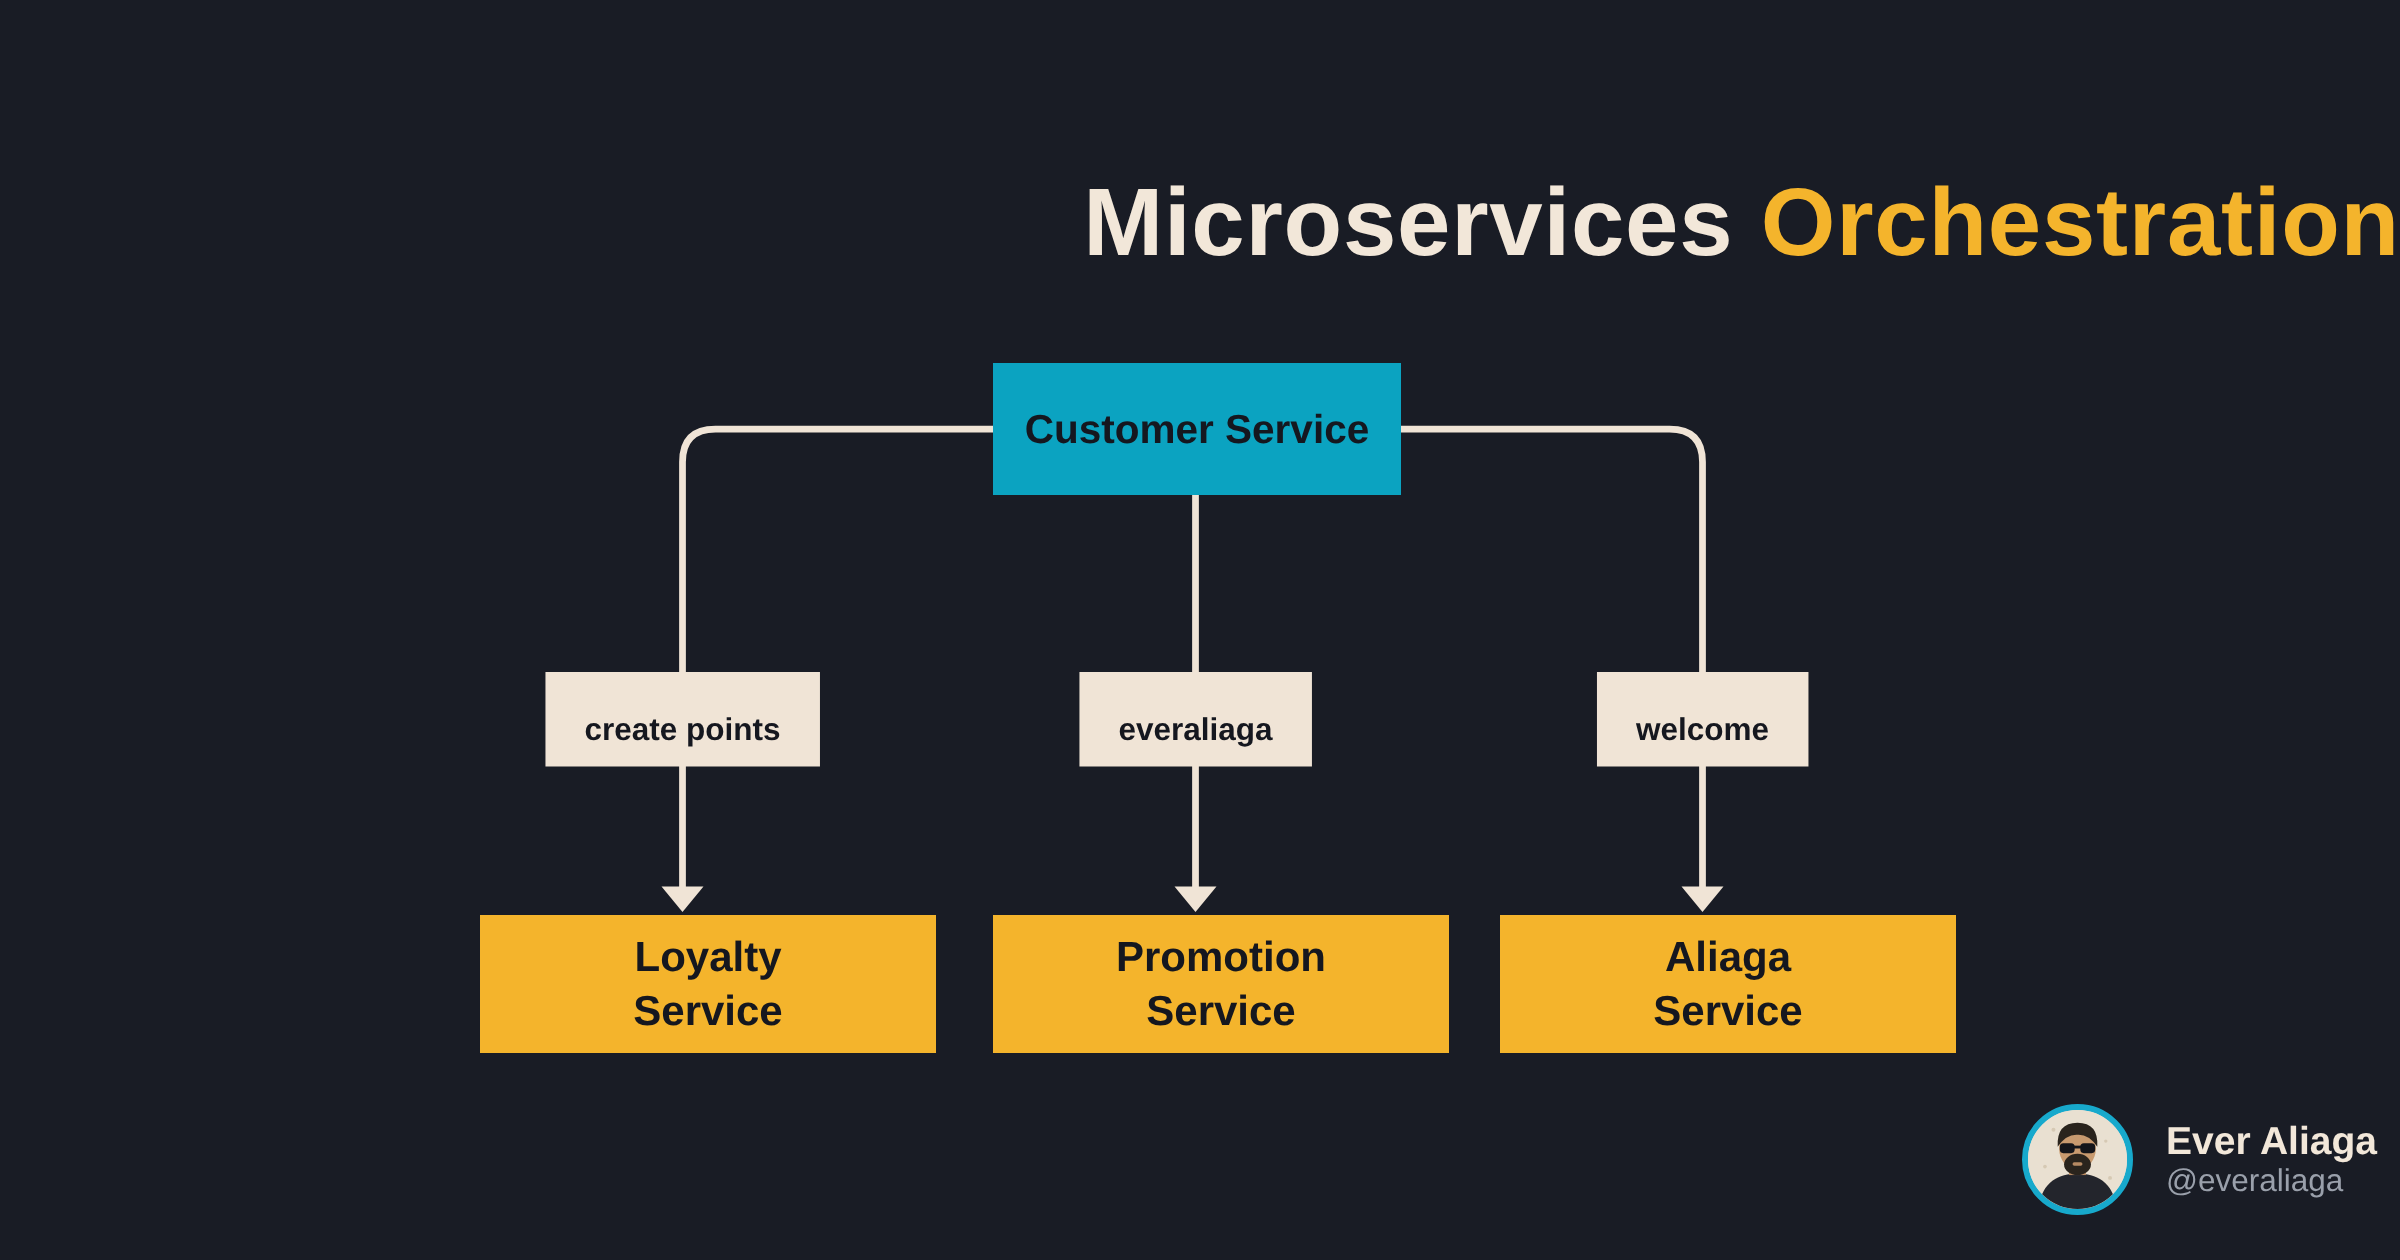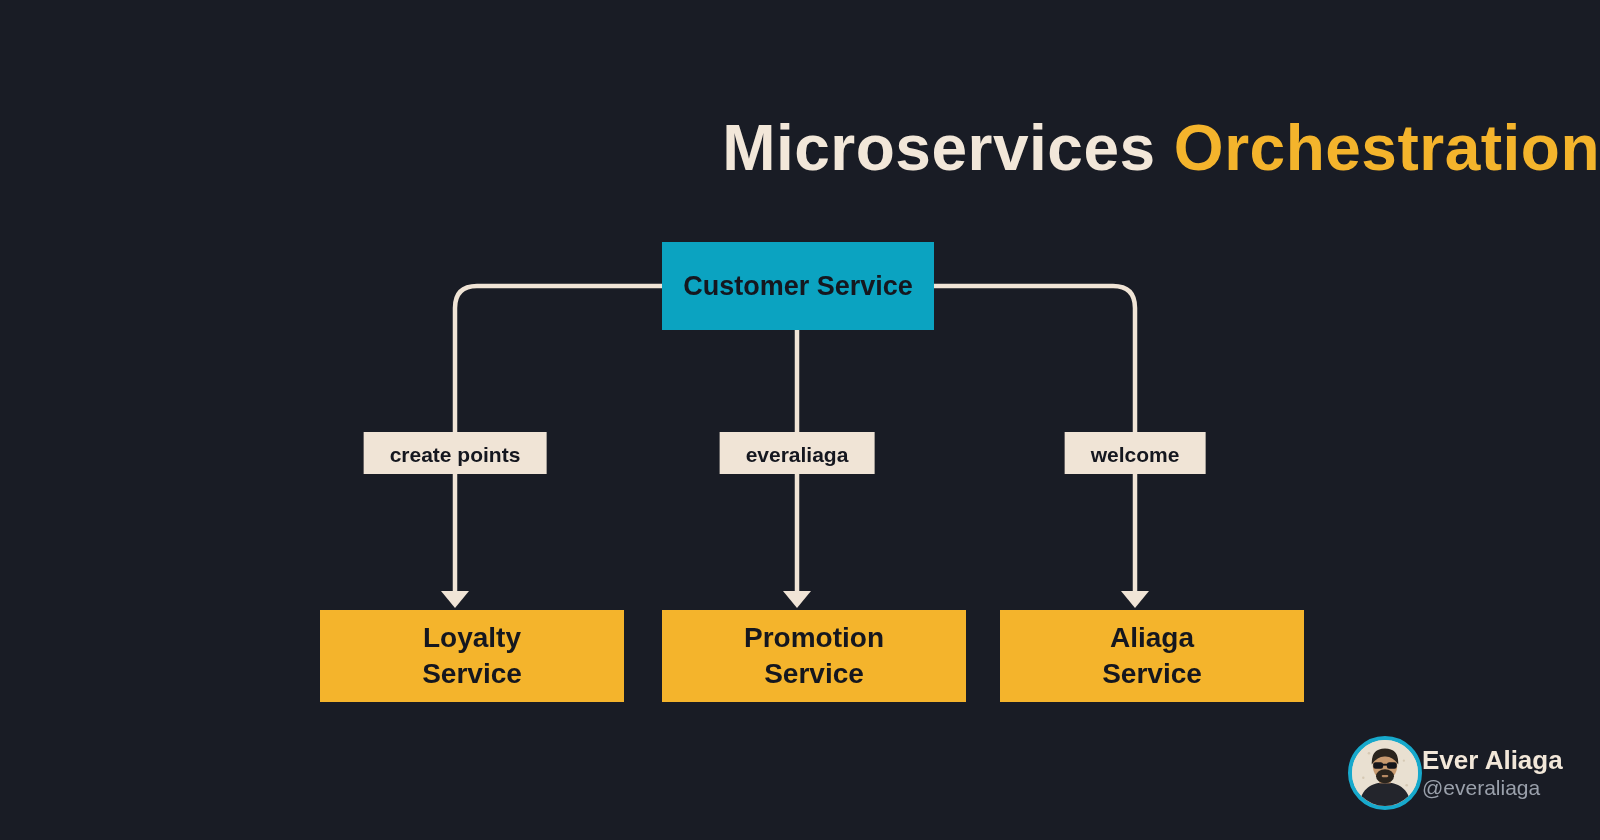--- a/index.html
+++ b/index.html
@@ -26,29 +26,29 @@
   .node{position:absolute;z-index:2;display:flex;align-items:center;justify-content:center;
         text-align:center;font-weight:700;color:var(--ink);}
   .root-node{left:662px;top:242px;width:272px;height:88px;background:var(--teal);font-size:27px;}
   .service-node{top:610px;width:304px;height:92px;background:var(--amber);
                 font-size:28px;line-height:36px;flex-direction:column;}
   .service-loyalty{left:320px;}
   .service-promotion{left:662px;}
   .service-email{left:1000px;}
 
   
-  .edge-label{position:absolute;top:432px;transform:translateX(-50%);z-index:2;
+  .edge-label{position:absolute;top:448px;transform:translateX(-50%);z-index:2;
               background:var(--line);color:var(--ink);font-weight:700;font-size:21px;
-              height:42px;line-height:45px;padding:0 26px;white-space:nowrap;}
+              height:63px;line-height:45px;padding:16px 26px;white-space:nowrap;}
   .edge-label-1{left:455px;}
   .edge-label-2{left:797px;}
   .edge-label-3{left:1135px;}
 
   
-  .author{position:absolute;left:1348px;top:736px;z-index:2;display:flex;align-items:center;}
+  .author{position:absolute;left:1348px;top:736px;z-index:2;display:flex;align-items:center;gap:22px;}
   .avatar{width:74px;height:74px;border-radius:50%;border:4px solid #17a9cc;
           overflow:hidden;background:#e9e0d1;flex:0 0 auto;}
   .avatar svg{display:block;width:100%;height:100%;}
   .author-text{display:flex;flex-direction:column;justify-content:center;}
   .author-name{color:var(--cream);font-size:26px;font-weight:700;line-height:30px;}
   .author-handle{color:var(--handle-gray);font-size:21px;line-height:26px;}
 </style>
 </head>
 <body>
 

